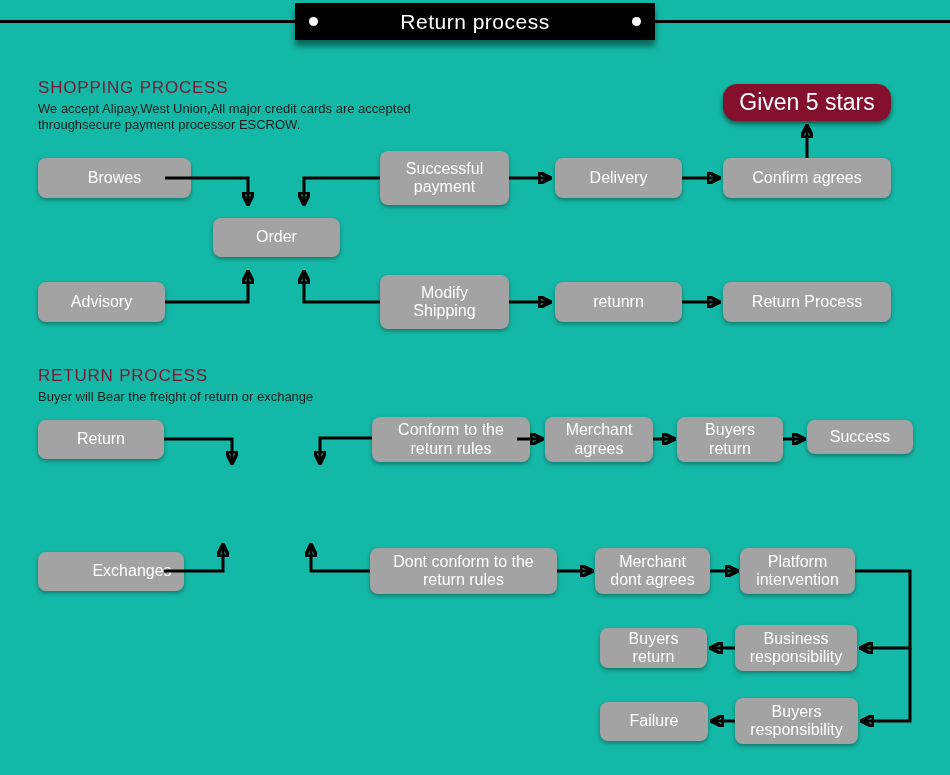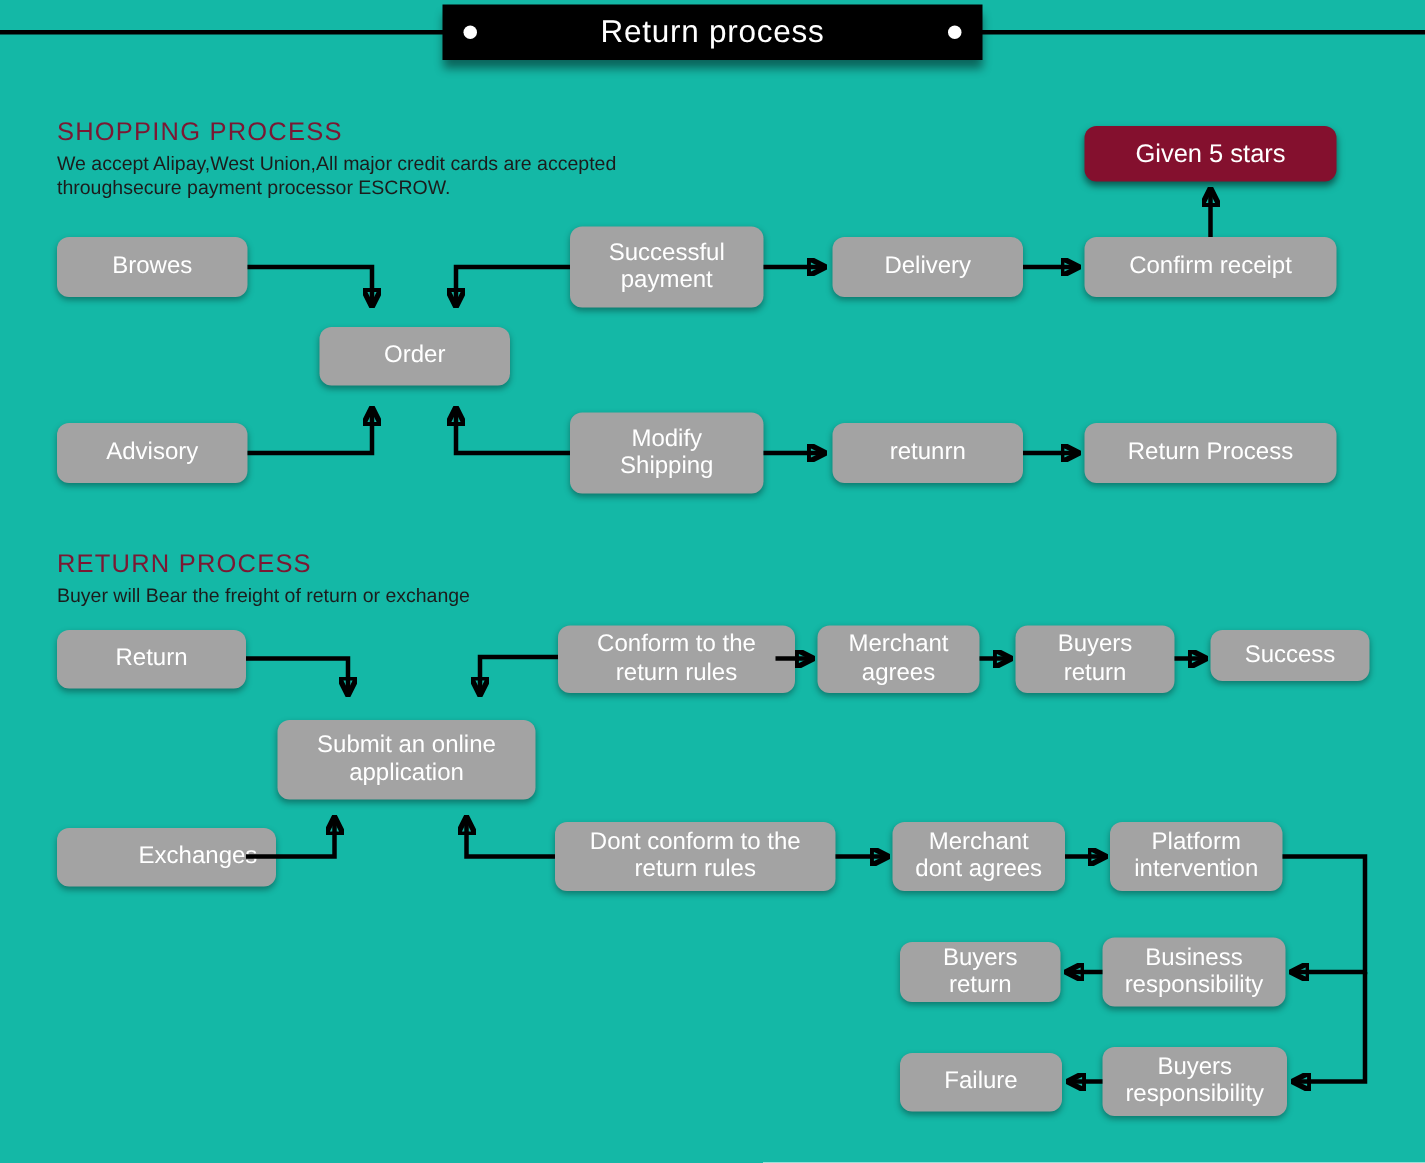--- a/index.html
+++ b/index.html
@@ -42,22 +42,23 @@
     position:absolute;border-radius:8px;
     background:var(--node-gray);color:#ffffff;
     display:flex;align-items:center;justify-content:center;
     text-align:center;font-size:16px;line-height:1.15;
     white-space:pre-line;
     box-shadow:0 2px 4px rgba(0,0,0,0.35);
     box-sizing:border-box;
   }
   .node.maroon{
     background:var(--accent-maroon);
-    font-size:17px;
+    font-size:23px;
     box-shadow:0 3px 5px rgba(0,0,0,0.5);
+    border-radius:14px;
   }
 
   
   #connectors{position:absolute;left:0;top:0;width:950px;height:775px;pointer-events:none;}
   #connectors path{stroke:#000;stroke-width:3;fill:none;}
 </style>
 </head>
 <body>
 
 <div id="stage">
@@ -69,25 +70,25 @@
     <span class="title">Return process</span>
     <span class="dot"></span>
   </div>
 
   <div class="sec-heading" style="top:78px;">SHOPPING PROCESS</div>
   <div class="sec-sub" style="top:101px;">We accept Alipay,West Union,All major credit cards are accepted
 throughsecure payment processor ESCROW.</div>
 
   <div class="node maroon" style="left:723px;top:84px;width:168px;height:37px;">Given 5 stars</div>
 
-  <div class="node" style="left:38px;top:158px;width:127px;height:40px;">Browes</div>
+  <div class="node" style="left:38px;top:158px;width:153px;height:40px;">Browes</div>
   <div class="node" style="left:555px;top:158px;width:127px;height:40px;">Delivery</div>
   <div class="node" style="left:380px;top:151px;width:129px;height:54px;">Successful
 payment</div>
-  <div class="node" style="left:723px;top:158px;width:168px;height:40px;">Confirm receipt</div>
+  <div class="node" style="left:723px;top:158px;width:168px;height:40px;">Confirm agrees</div>
 
   <div class="node" style="left:213px;top:218px;width:127px;height:39px;">Order</div>
 
   <div class="node" style="left:38px;top:282px;width:127px;height:40px;">Advisory</div>
   <div class="node" style="left:380px;top:275px;width:129px;height:54px;">Modify
 Shipping</div>
   <div class="node" style="left:555px;top:282px;width:127px;height:40px;">retunrn</div>
   <div class="node" style="left:723px;top:282px;width:168px;height:40px;">Return Process</div>
 
   <div class="sec-heading" style="top:366px;">RETURN PROCESS</div>
@@ -95,22 +96,20 @@
 
   <div class="node" style="left:38px;top:420px;width:126px;height:39px;">Return</div>
   <div class="node" style="left:372px;top:417px;width:158px;height:45px;">Conform to the
 return rules</div>
   <div class="node" style="left:545px;top:417px;width:108px;height:45px;">Merchant
 agrees</div>
   <div class="node" style="left:677px;top:417px;width:106px;height:45px;">Buyers
 return</div>
   <div class="node" style="left:807px;top:420px;width:106px;height:34px;">Success</div>
 
-  <div class="node" style="left:185px;top:480px;width:172px;height:53px;">Submit an online
-application</div>
 
   <div class="node" style="left:38px;top:552px;width:146px;height:39px;padding-left:42px;">Exchanges</div>
   <div class="node" style="left:370px;top:548px;width:187px;height:46px;">Dont conform to the
 return rules</div>
   <div class="node" style="left:595px;top:548px;width:115px;height:46px;">Merchant
 dont agrees</div>
   <div class="node" style="left:740px;top:548px;width:115px;height:46px;">Platform
 intervention</div>
 
   <div class="node" style="left:600px;top:628px;width:107px;height:40px;">Buyers

